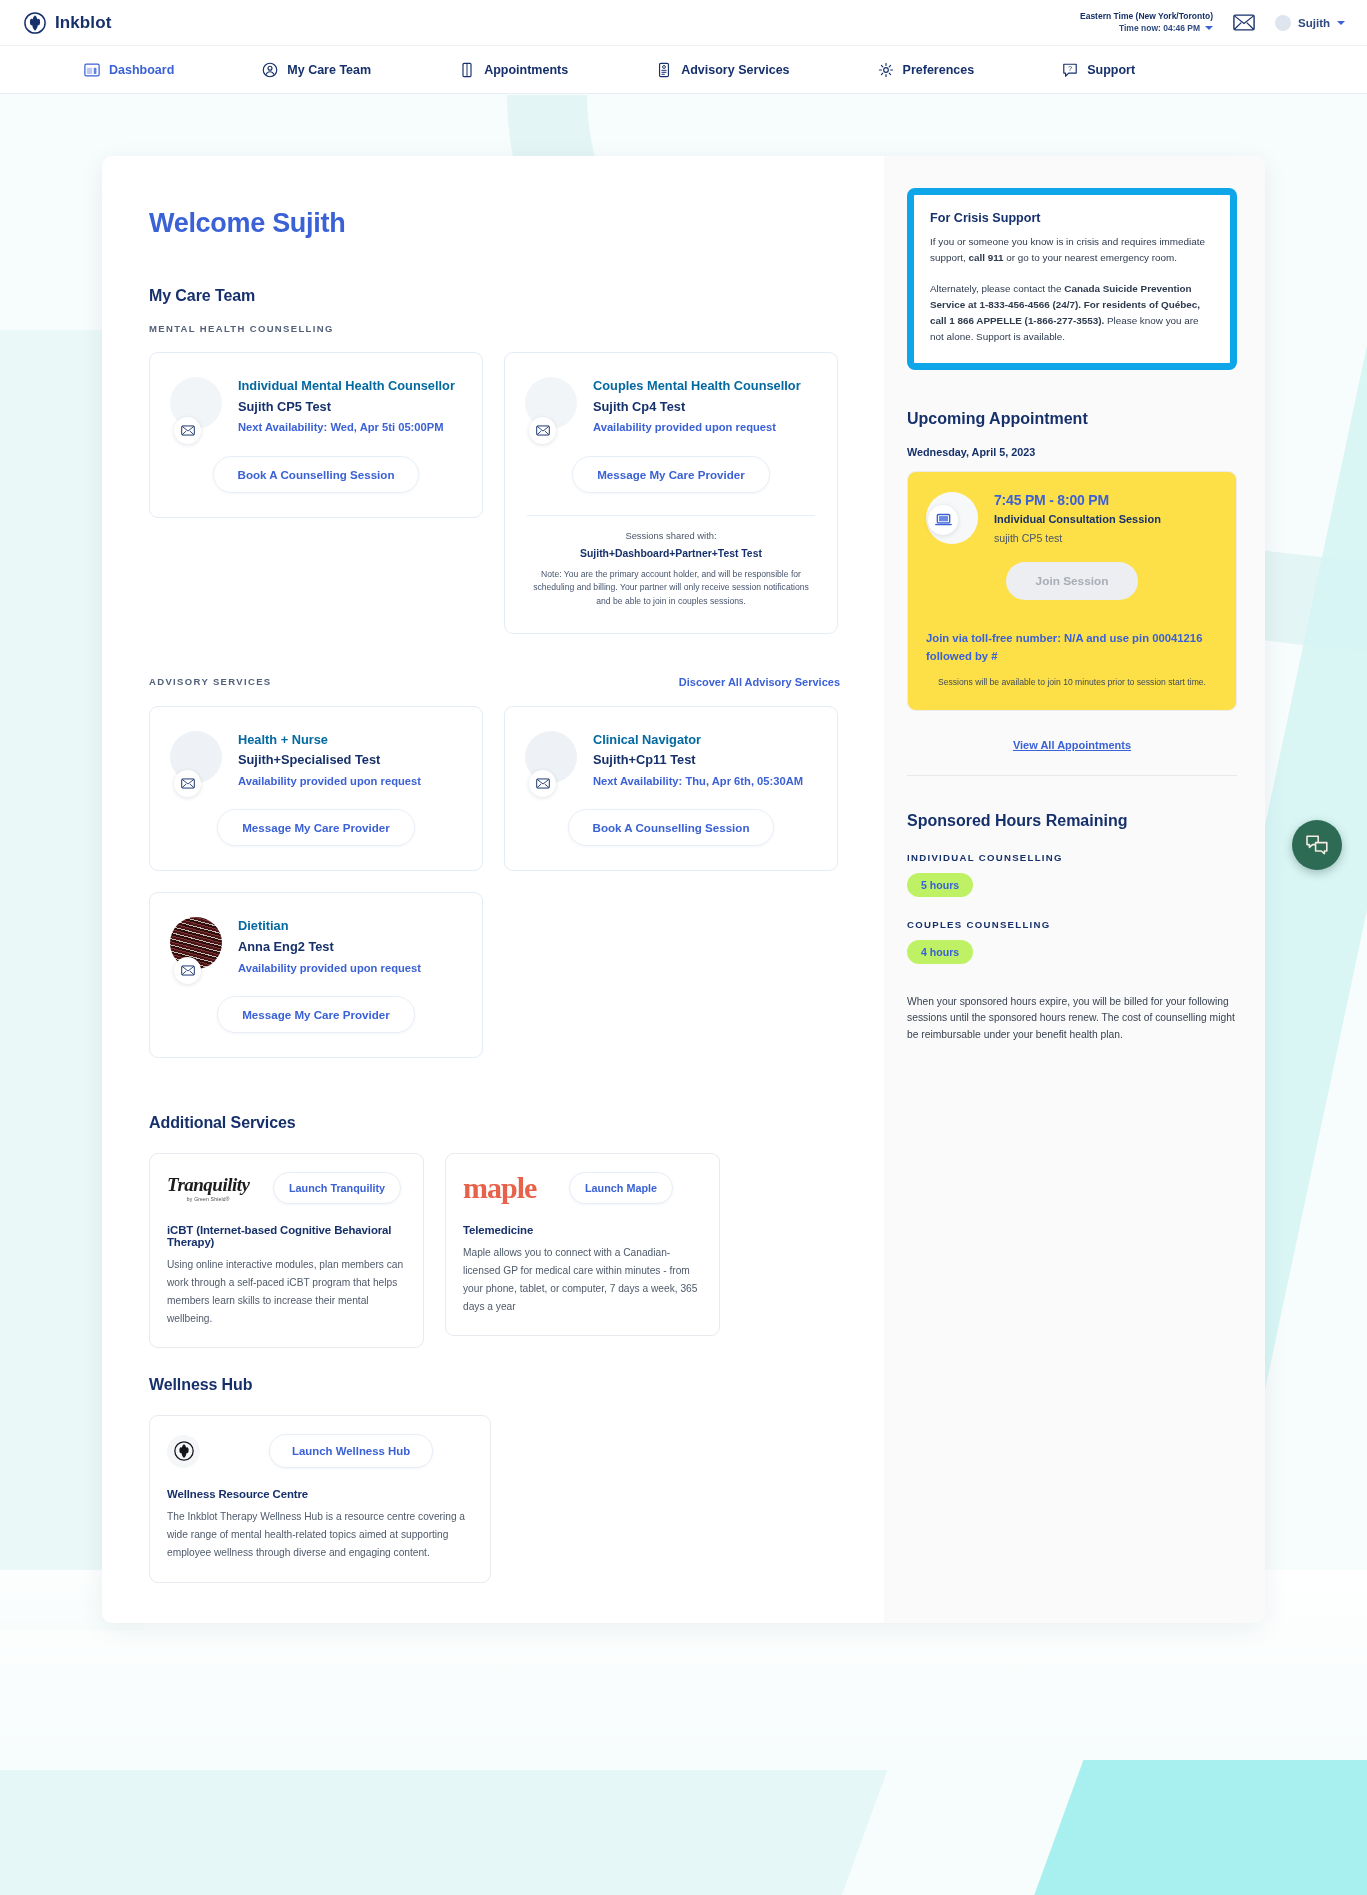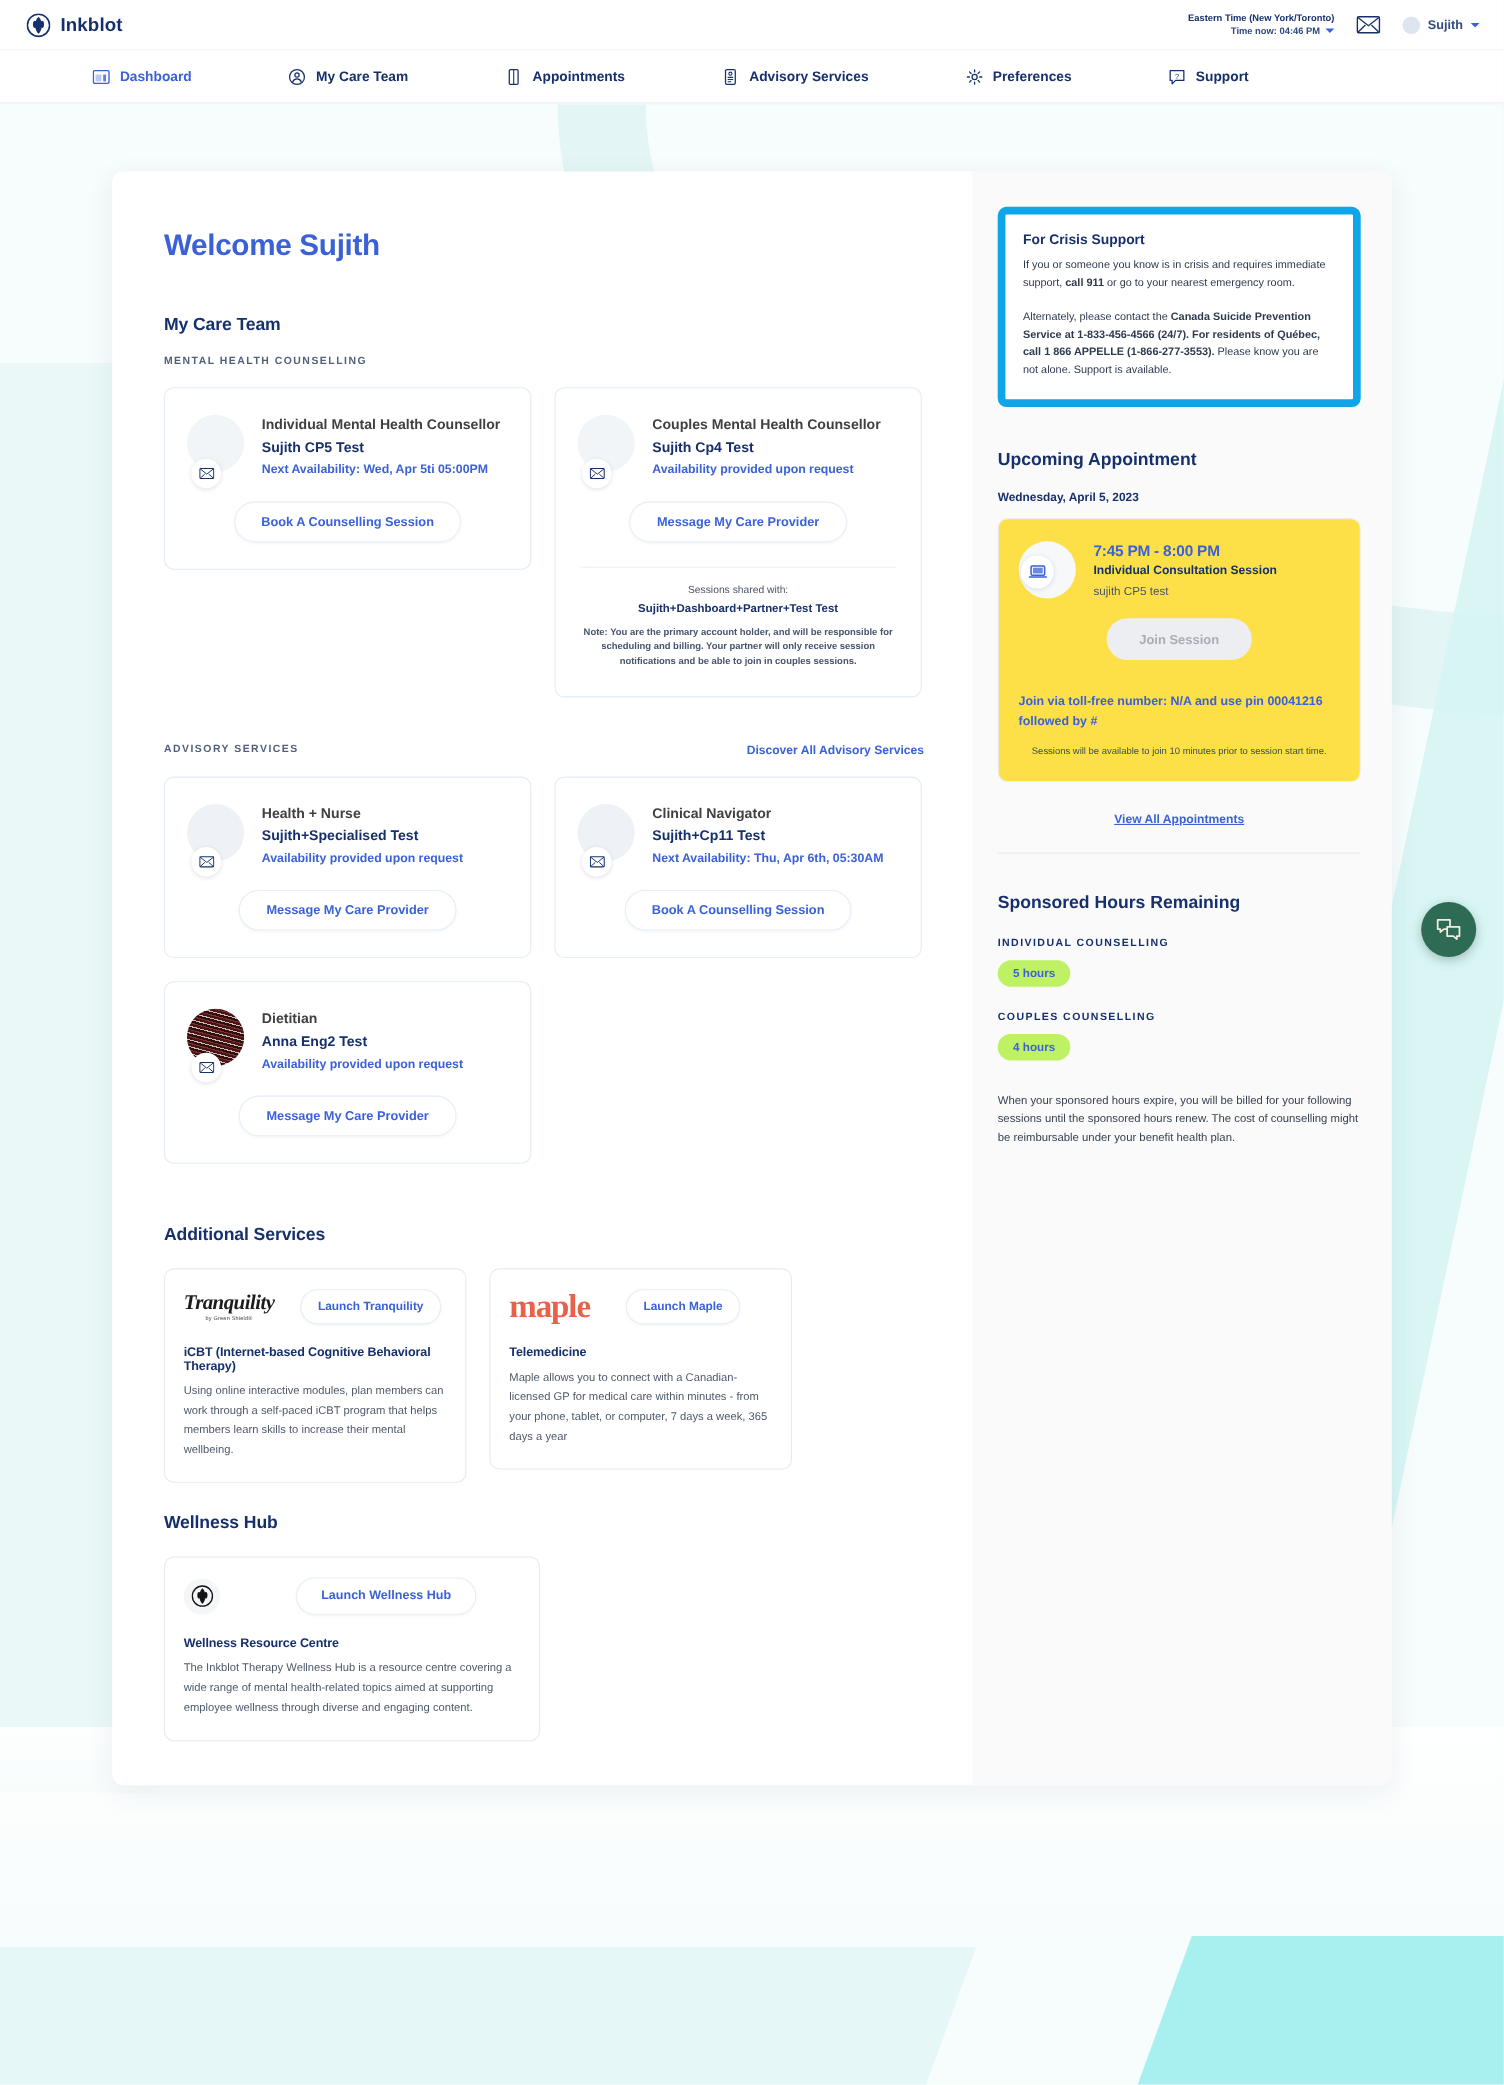--- a/index.html
+++ b/index.html
@@ -130,36 +130,36 @@
       #4a1414;
   }
   .avatar-circle.faint { background: #f2f5f8; }
   .mail-badge {
     position: absolute; left: 4px; bottom: -8px;
     width: 27px; height: 27px; border-radius: 50%;
     background: #fff; box-shadow: 0 1px 4px rgba(20,40,80,.14);
     display: flex; align-items: center; justify-content: center;
   }
   .pcard-info { padding-top: 2px; }
-  .role { font-size: 12.8px; font-weight: 700; color: #404040; line-height: 1.45; }
+  .role { font-size: 12.8px; font-weight: 700; color: #0369a1; line-height: 1.45; }
   .pname { font-size: 12.8px; font-weight: 700; color: #16306b; line-height: 1.55; margin-top: 1px; }
   .avail { font-size: 11.2px; color: #3b61d6; font-weight: 600; line-height: 1.45; margin-top: 3px; }
   .btn-outline {
     display: block; margin: 20px auto 0;
     border: 1px solid #e7eef7; border-radius: 22px;
     background: #fff; color: #3b61d6;
     font-size: 11.6px; font-weight: 700;
     padding: 11px 24px; cursor: pointer;
     font-family: inherit;
     box-shadow: 0 1px 3px rgba(30,60,120,.05);
   }
   .divider { height: 1px; background: #e8eef6; margin: 22px 2px 14px; }
   .shared-label { font-size: 9.4px; color: #4a5568; text-align: center; }
   .shared-name { font-size: 10.4px; font-weight: 700; color: #16306b; text-align: center; margin-top: 7px; }
-  .shared-note { font-size: 8.6px; color: #46546d; text-align: center; line-height: 1.6; margin-top: 9px; font-weight: bold; }
+  .shared-note { font-size: 8.6px; color: #46546d; text-align: center; line-height: 1.6; margin-top: 9px; }
 
   .single-wrap { margin-top: 21px; }
 
   
   .mt-block { margin-top: 56px; }
   .scard {
     width: 275px; border: 1px solid #e7eaee; border-radius: 9px;
     background: #fff; padding: 18px 17px 20px 17px;
   }
   .scard-head { display: flex; align-items: center; gap: 10px; }

